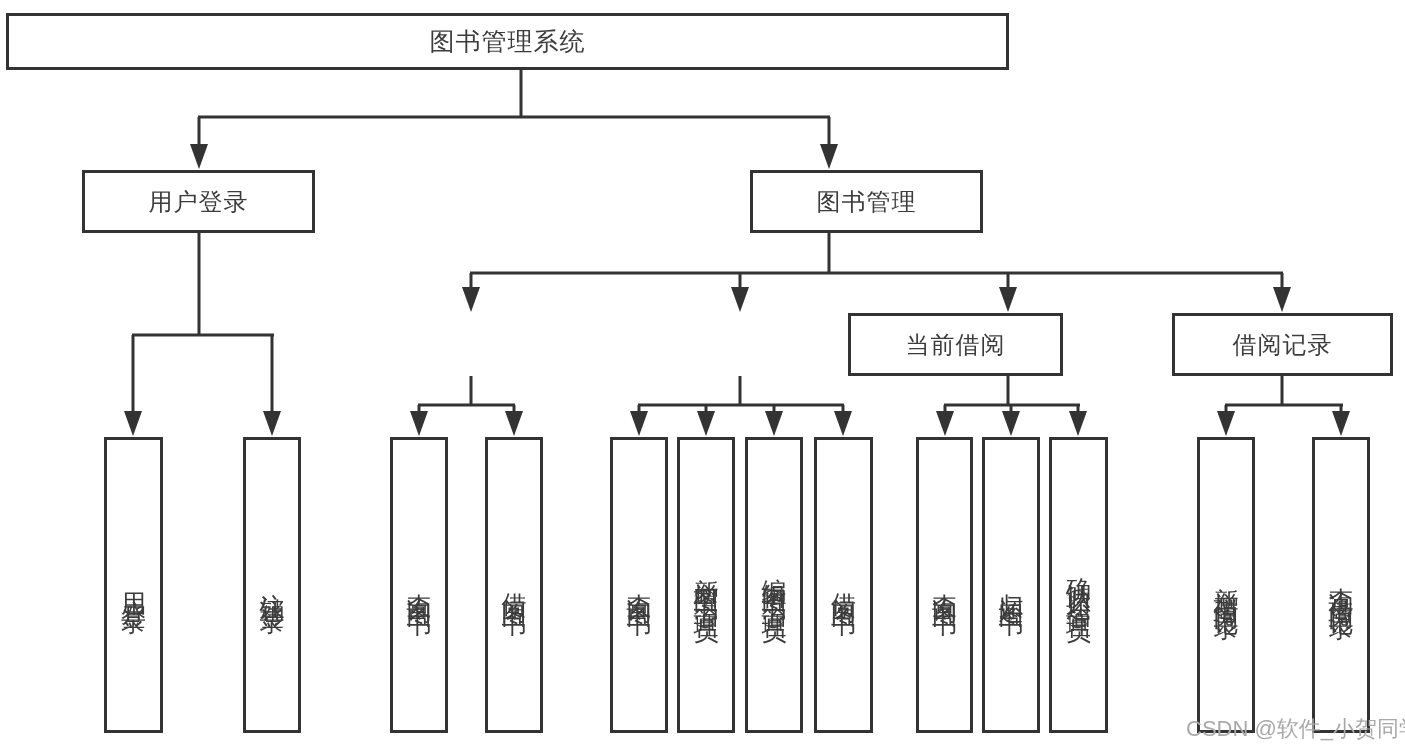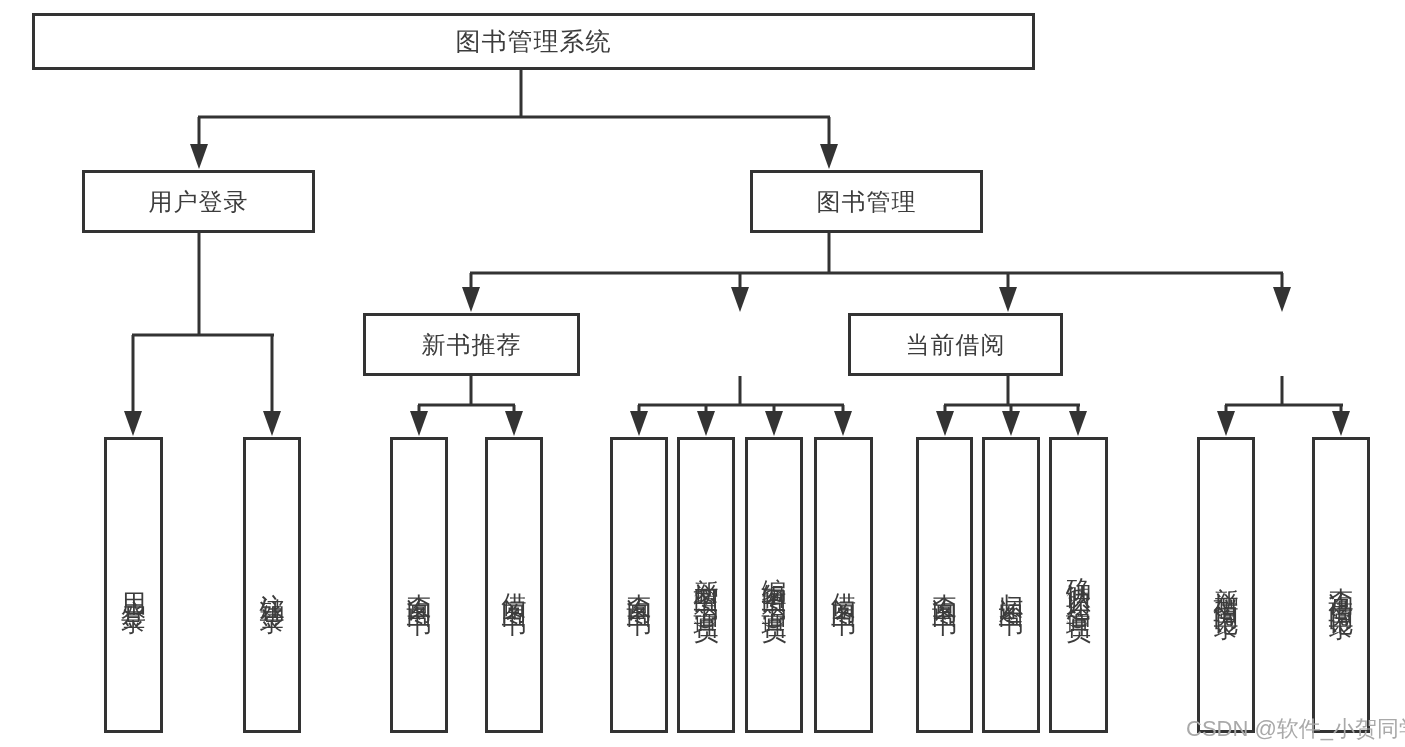--- a/index.html
+++ b/index.html
@@ -30,21 +30,21 @@
   .vbox span {
     writing-mode: vertical-rl;
     text-orientation: mixed;
     font-size: 25px;
     letter-spacing: 6px;
     line-height: 1;
     white-space: nowrap;
   }
 
   
-  .root        { left: 32px;   top: 13px;  width: 1003px; height: 57px; }
+  .root        { left: 6px;   top: 13px;  width: 1003px; height: 57px; }
   
   .n-userlogin { left: 82px;   top: 170px; width: 233px;  height: 63px; }
   .n-bookmgmt  { left: 750px;  top: 170px; width: 233px;  height: 63px; }
   
   .n-newrec    { left: 363px;  top: 313px; width: 217px;  height: 63px; }
   .n-borrow    { left: 632px;  top: 313px; width: 216px;  height: 63px; }
   .n-current   { left: 848px;  top: 313px; width: 215px;  height: 63px; }
   .n-records   { left: 1172px; top: 313px; width: 221px;  height: 63px; }
   
   .vbox { top: 437px; height: 296px; width: 58px; }
@@ -156,26 +156,26 @@
     <span>图书管理系统</span>
   </div>
 
   <div class="hbox n-userlogin">
     <span>用户登录</span>
   </div>
   <div class="hbox n-bookmgmt">
     <span>图书管理</span>
   </div>
 
-  <div class="hbox n-newrec">
-    <span>新书推荐</span>
-  </div>
   <div class="hbox n-current">
     <span>当前借阅</span>
   </div>
+  <div class="hbox n-records">
+    <span>借阅记录</span>
+  </div>
 
   <div class="vbox l-u1">
     <span>用户登录</span>
   </div>
   <div class="vbox l-u2">
     <span>注销登录</span>
   </div>
   <div class="vbox l-n1">
     <span>查询图书</span>
   </div>

